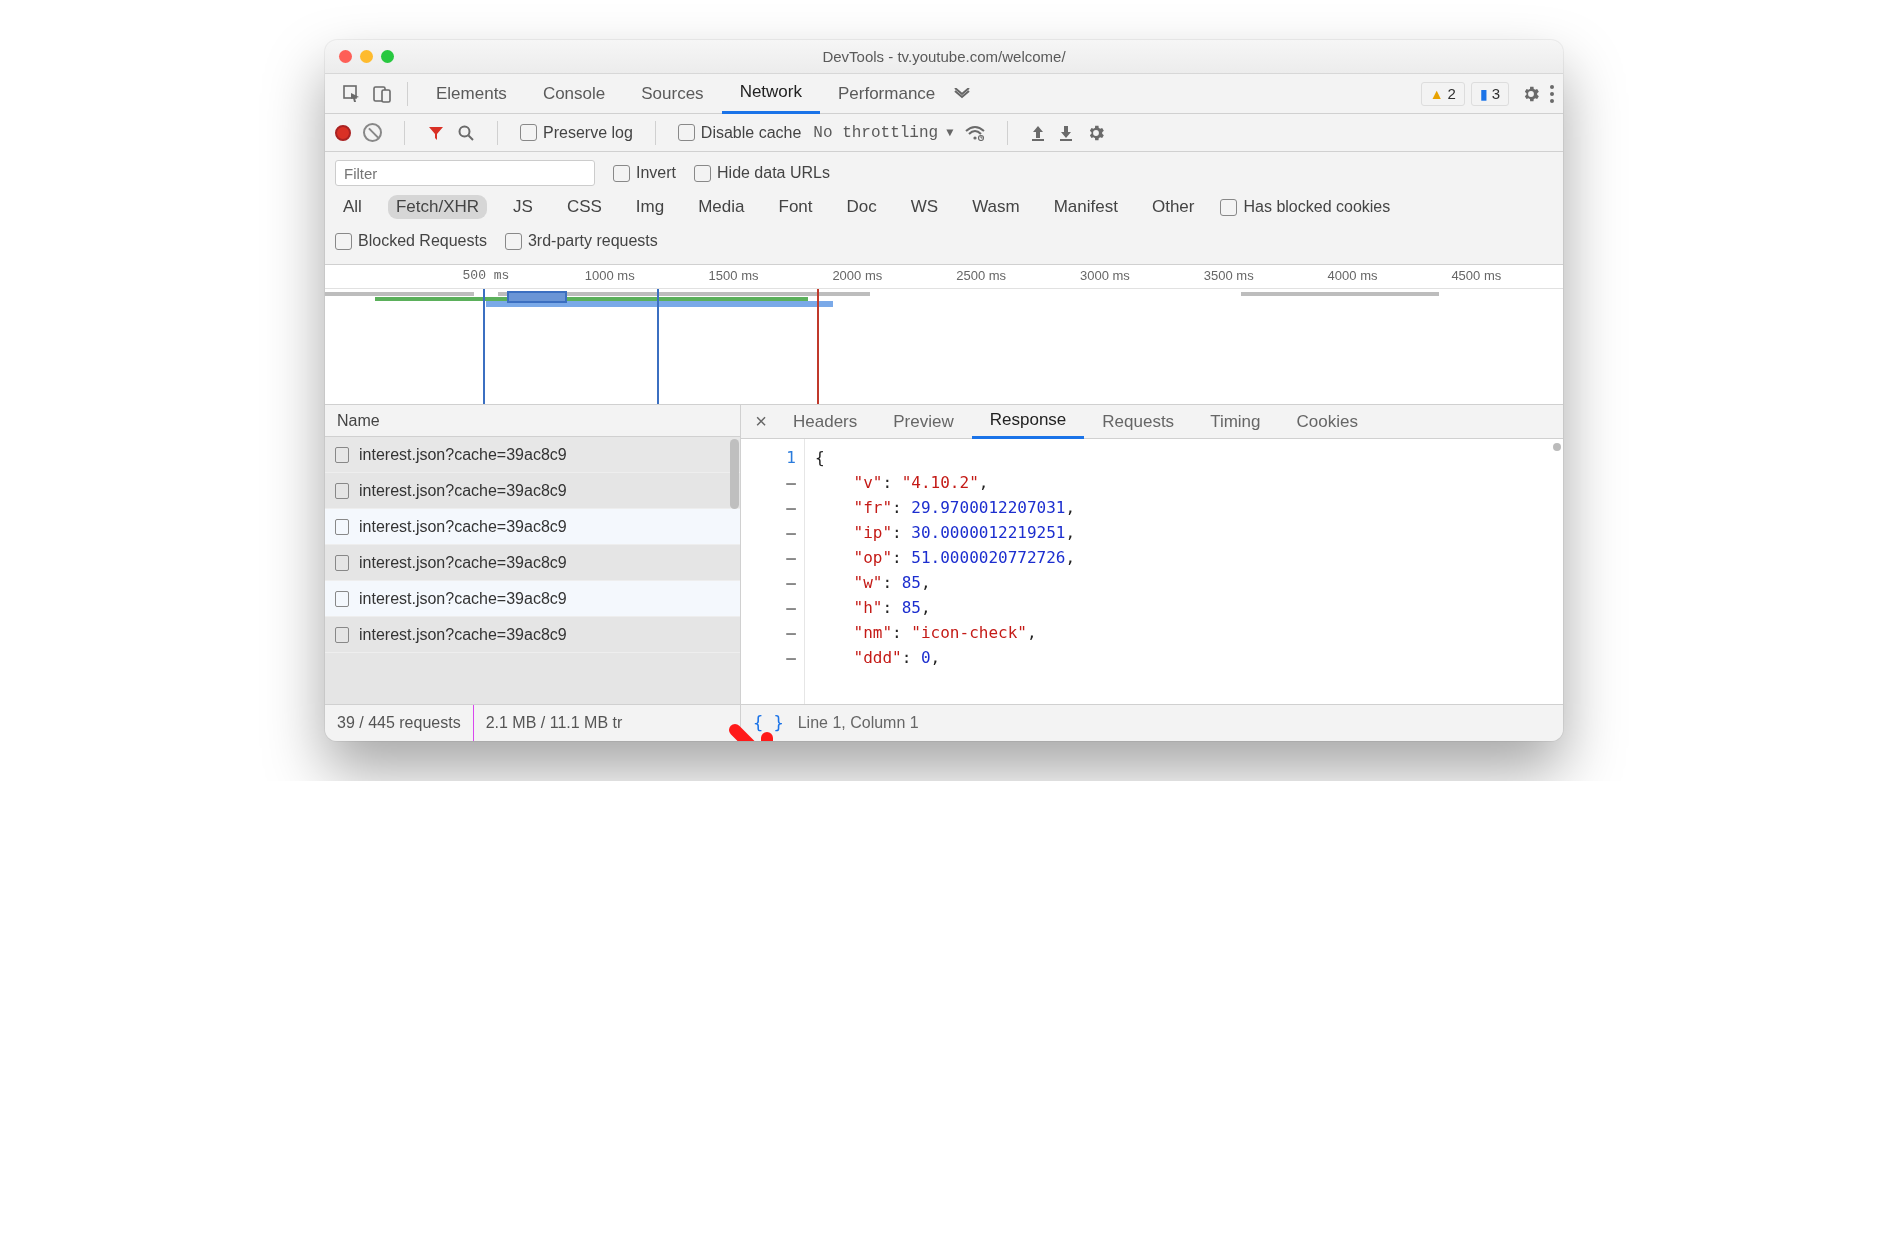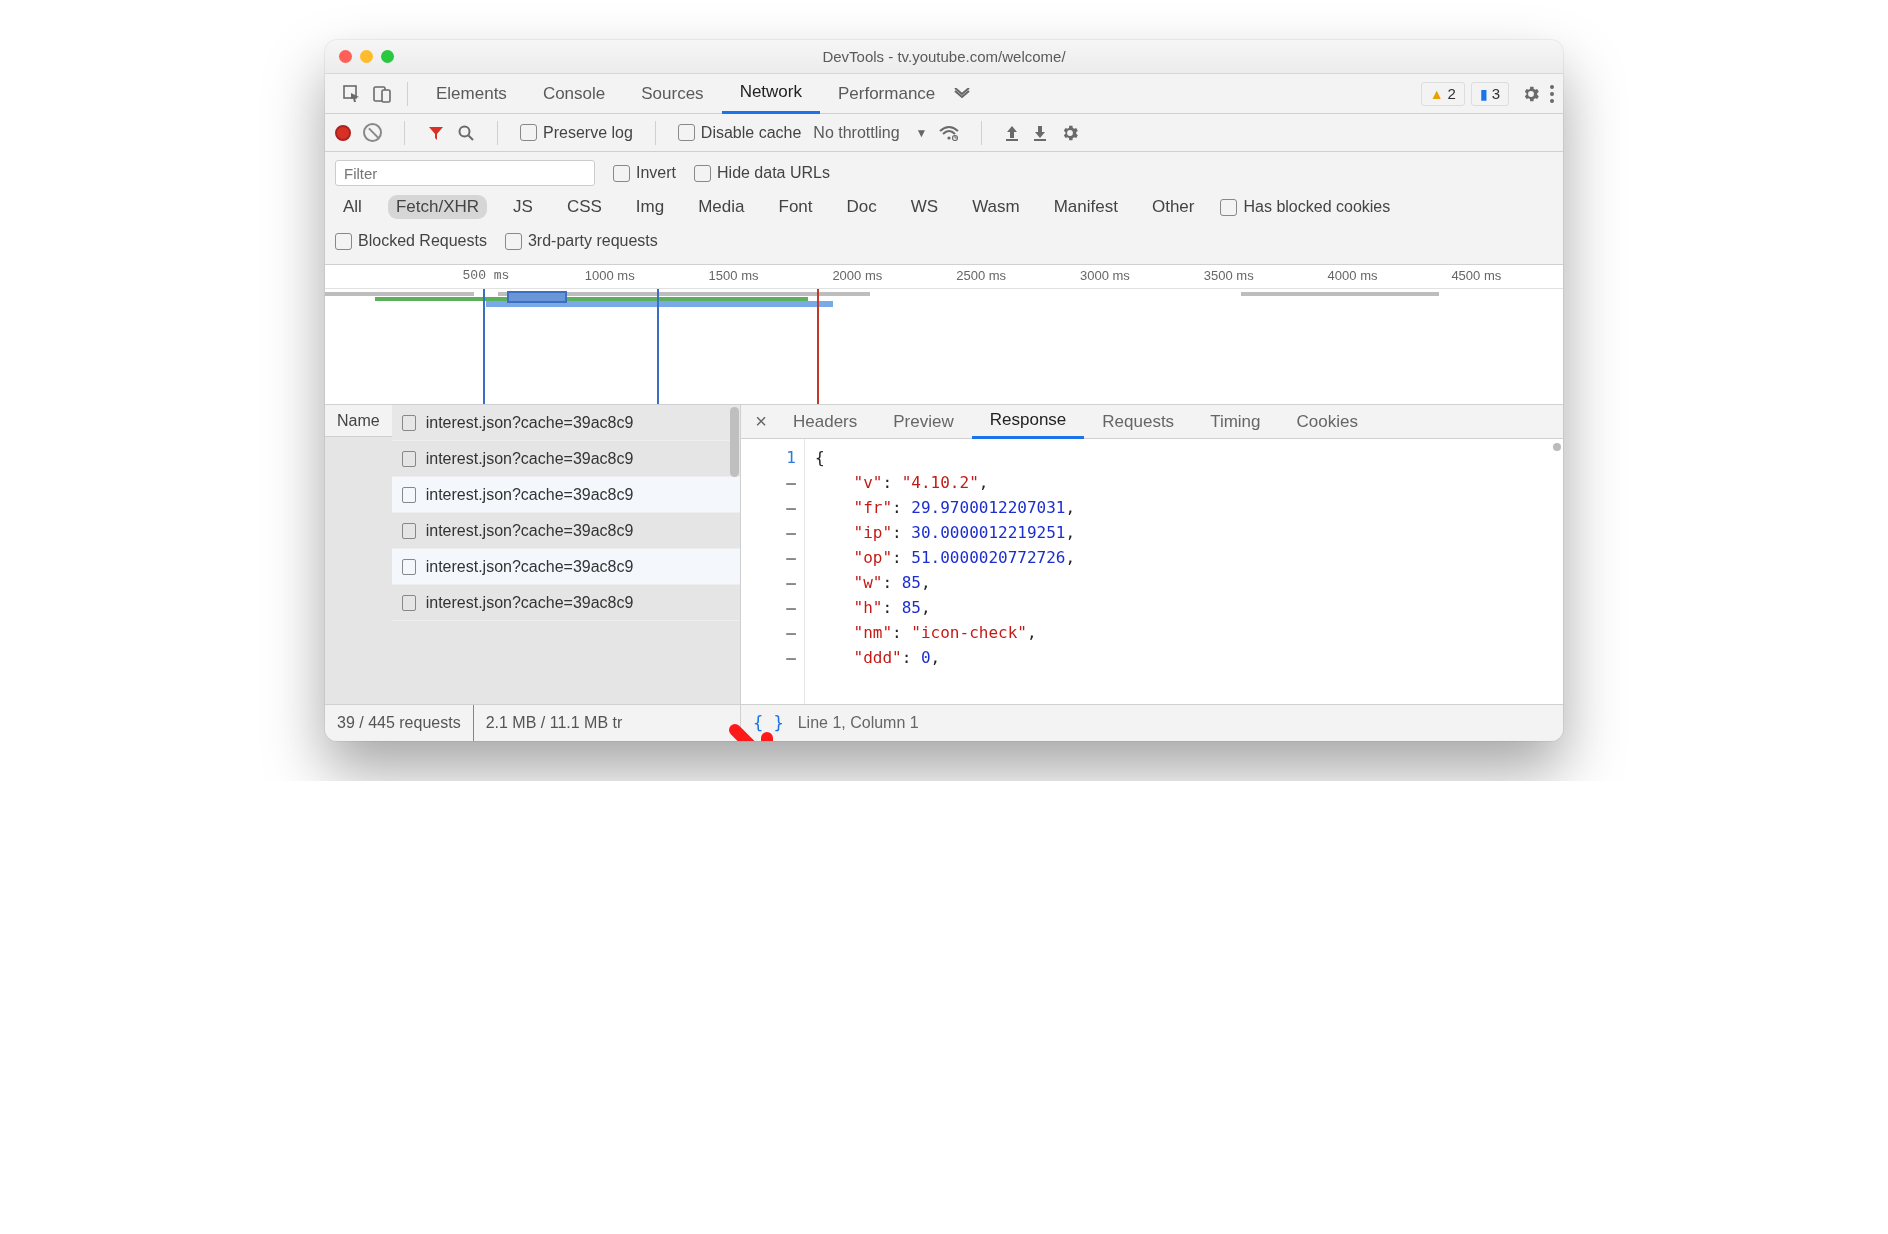--- a/index.html
+++ b/index.html
@@ -58,21 +58,21 @@
     display:flex; align-items:center; height:38px; background:#f3f3f3; border-bottom:1px solid #d0d0d0;
     padding:0 10px; gap:12px;
   }
   .rec { width:16px; height:16px; border-radius:50%; background:#d93025; border:2px solid #a22;}
   .nosign{ width:19px;height:19px;border:2px solid #888;border-radius:50%; position:relative; }
   .nosign::after{content:"";position:absolute;left:2px;top:7px;width:13px;height:2px;background:#888;transform:rotate(45deg);}
   .funnel{ color:#d93025;}
   .search-ic{ color:#6a6a6a;}
   .cbwrap{ display:flex; align-items:center; gap:6px; font-size:16px; color:#444;}
   .cb{ width:17px;height:17px;border:1.5px solid #888;border-radius:3px;}
-  .throttling{ display:flex;align-items:center;gap:16px;color:#5a5a5a;font-size:16px;}
+  .throttling{ display:flex;align-items:center;gap:8px;color:#5a5a5a;font-size:16px;font-family:Liberation Mono, monospace;}
   .tri{ font-size:12px;color:#666;}
   .wifi-g{ color:#6a6a6a;}
   .upld,.dnld{color:#6a6a6a;}
   .toolbar .right { margin-left:auto; color:#6a6a6a; }
   
   .filterbar{ background:#f3f3f3; border-bottom:1px solid #d0d0d0; padding:4px 10px 6px;}
   .filterbar .row{ display:flex; align-items:center; gap:18px; height:34px;}
   .filter-input{ width:260px; height:26px; border:1px solid #ccc; border-radius:3px; background:#fff; padding:0 8px; font-size:15px; color:#888;}
   .chipbar{ display:flex; align-items:center; gap:14px; font-size:17px; color:#444; flex-wrap:wrap;}
   .chip{ padding:2px 8px; border-radius:9px; cursor:pointer;}
@@ -84,21 +84,21 @@
   .lane{ position:absolute; left:0; right:0; top:26px; height:6px;}
   .seg{ position:absolute; height:4px; background:#bdbdbd; top:1px;}
   .seg.green{ background:#5bb05b; height:4px; top:6px;}
   .seg.blue{ background:#7aa9e8; height:6px; top:10px;}
   .thumb{ position:absolute; top:26px; height:12px; background:#6a95d6; border:2px solid #3b6fc1; }
   .tline{ position:absolute; top:24px; bottom:0; width:2px;}
   .tline.blue{ background:#3b6fc1;}
   .tline.red{ background:#c0392b;}
   
   .split{ display:flex; height:300px; border-bottom:1px solid #d0d0d0;}
-  .left{ width:416px; border-right:1px solid #d0d0d0; display:flex; flex-direction:row;}
+  .left{ width:416px; border-right:1px solid #d0d0d0; display:flex; flex-direction:column;}
   .colhead{ height:32px; display:flex; align-items:center; padding:0 12px; background:#f3f3f3; border-bottom:1px solid #d0d0d0; font-size:16px; color:#444;}
   .reqlist{ overflow:auto; flex:1; position:relative;}
   .reqrow{ display:flex; align-items:center; height:36px; padding:0 10px; gap:10px; font-size:16px; color:#333; border-bottom:1px solid #eee;}
   .reqrow.sel{ background:#e7e7e7;}
   .reqrow.alt{ background:#f4f8fd;}
   .doc-ic{ width:14px;height:16px;border:1.5px solid #888;border-radius:2px;}
   .leftscroll{ position:absolute; right:1px; top:2px; width:9px; height:70px; background:#bfbfbf; border-radius:5px;}
   .right{ flex:1; display:flex; flex-direction:column; position:relative;}
   .dtabs{ height:34px; display:flex; align-items:center; border-bottom:1px solid #d0d0d0; background:#f3f3f3; gap:0; padding:0 6px;}
   .dtabs .close{ width:28px; text-align:center; font-size:20px; color:#666; cursor:pointer;}

